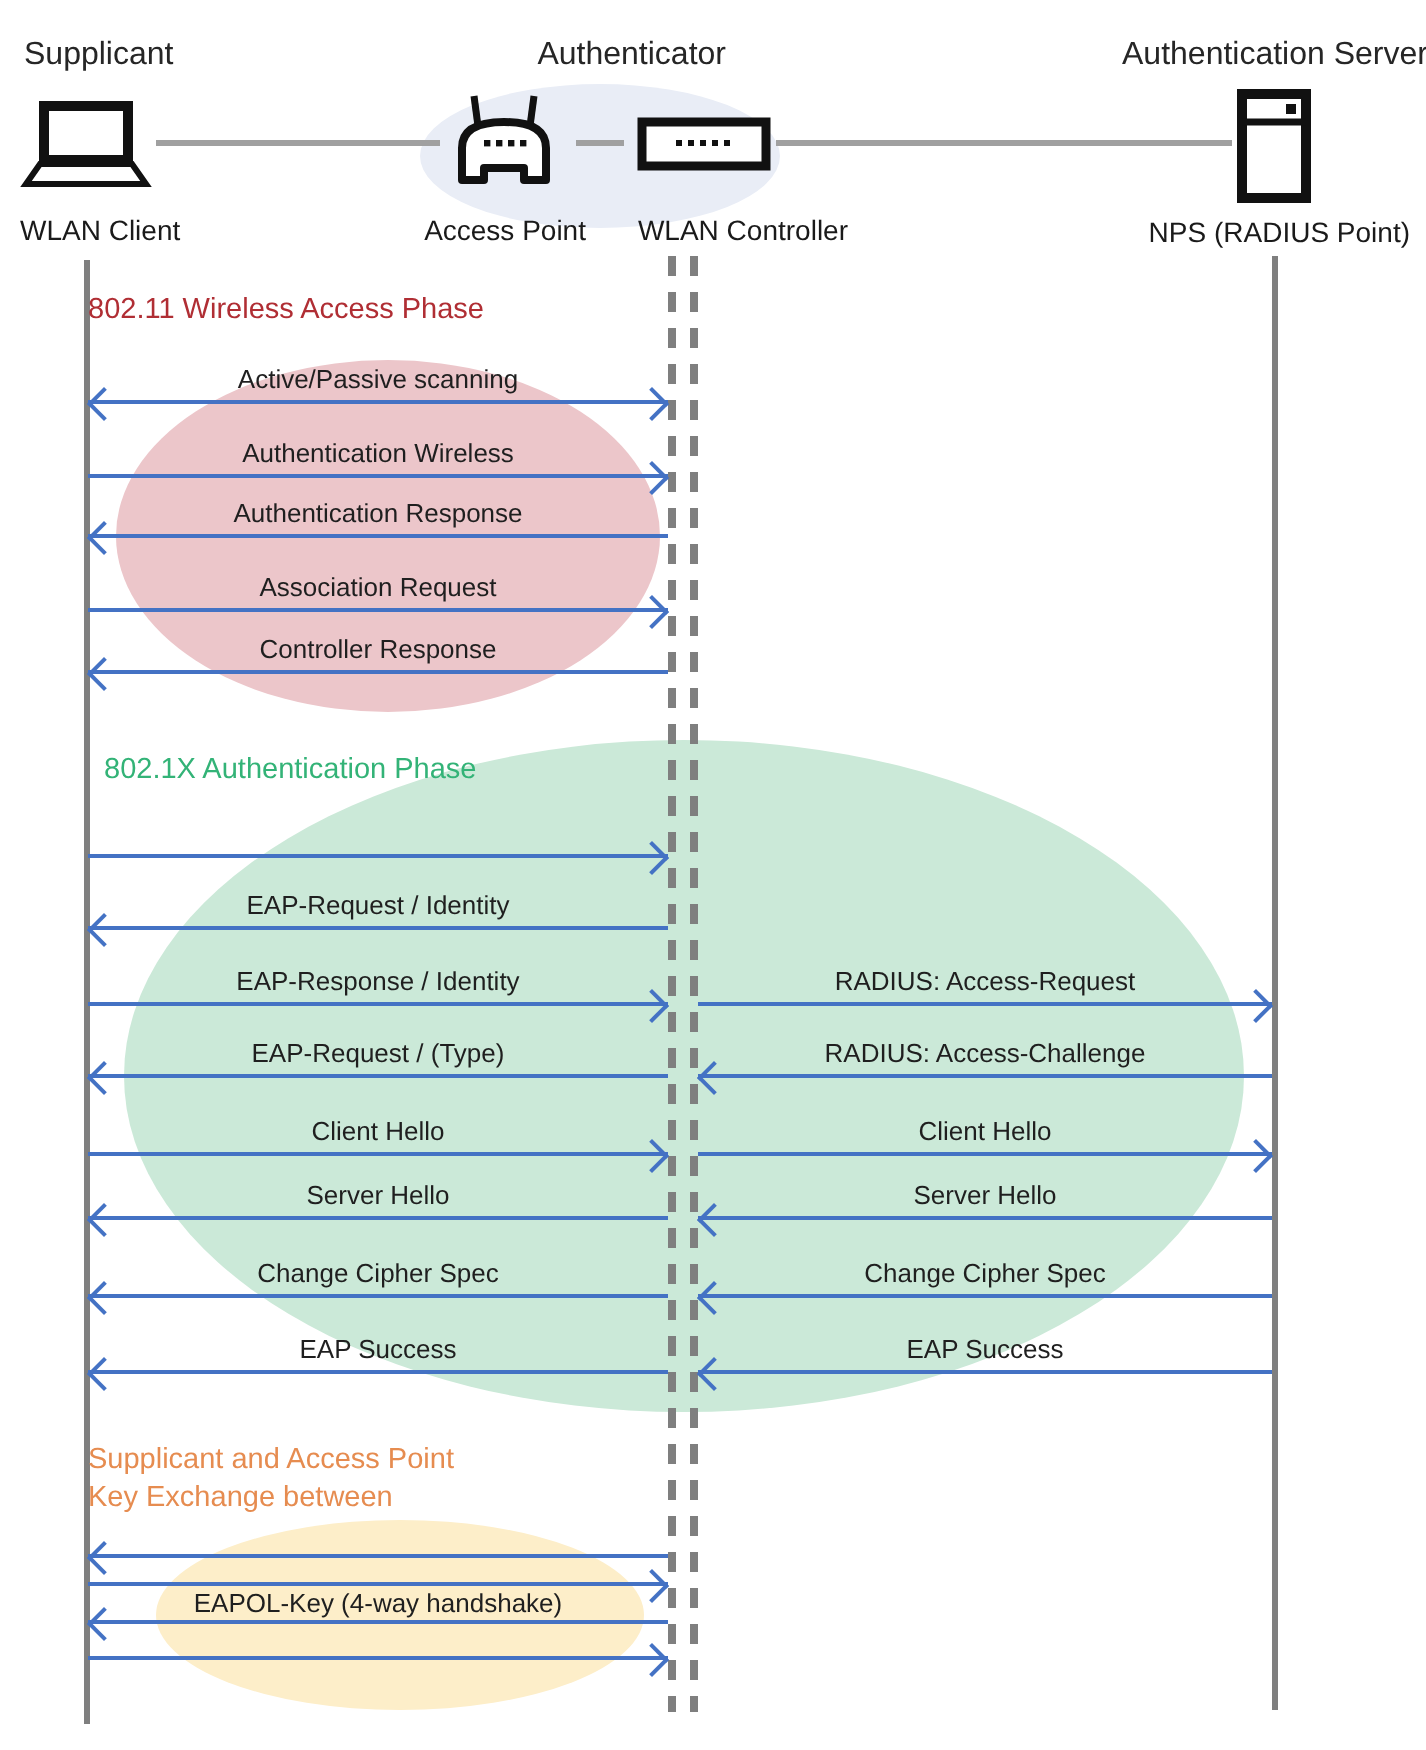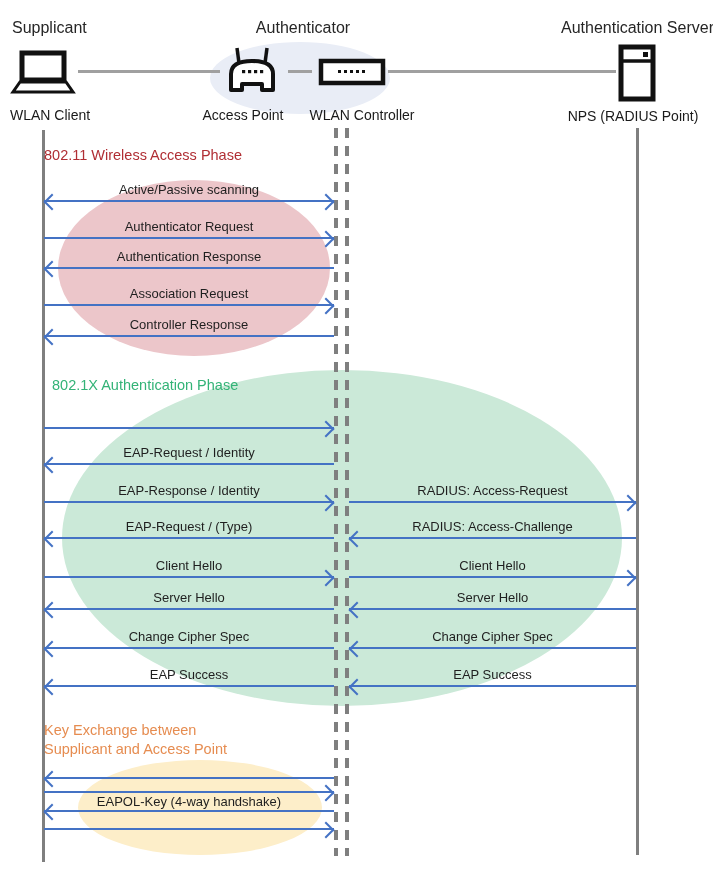--- a/index.html
+++ b/index.html
@@ -16,21 +16,21 @@
   #e-auth{left:210px;top:42px;width:180px;height:72px;background:var(--ellipse-blue);z-index:0}
   #e-red{left:58px;top:180px;width:272px;height:176px;background:var(--ellipse-red)}
   #e-green{left:62px;top:370px;width:560px;height:336px;background:var(--ellipse-green)}
   #e-yellow{left:78px;top:760px;width:244px;height:95px;background:var(--ellipse-yellow)}
 
   .icon{position:absolute;z-index:2}
   .connector{position:absolute;height:3px;top:70px;background:var(--connector);z-index:1}
 
   .role-label{position:absolute;top:19px;font-size:16px;color:#262626;white-space:nowrap;z-index:3}
   .node-label{position:absolute;font-size:14px;color:#1a1a1a;white-space:nowrap;z-index:3}
-  .centered{text-align:center}
+  .centered{text-align:right}
 
   .lifeline{position:absolute;width:3px;background:var(--lifeline);z-index:2}
   .dashline{position:absolute;width:4px;top:128px;height:728px;z-index:2;
     background:repeating-linear-gradient(to bottom,var(--lifeline) 0 10px,transparent 10px 18px)}
 
   .phase-title{position:absolute;font-size:14.5px;text-align:left;z-index:3;white-space:nowrap;line-height:19px}
 
   .lane-l{left:44px;width:290px}
   .lane-r{left:349px;width:287px}
   .msg-label{position:absolute;font-size:13px;color:var(--text);text-align:center;white-space:nowrap;z-index:3}
@@ -91,28 +91,28 @@
   <div class="node-label centered" style="left:561px;top:108px;width:144px">NPS (RADIUS Point)</div>
 
   <div class="lifeline" style="left:42px;top:130px;height:732px"></div>
   <div class="dashline" style="left:334px"></div>
   <div class="dashline" style="left:345px"></div>
   <div class="lifeline" style="left:636px;top:128px;height:727px"></div>
 
   <div class="phase-title" style="left:44px;top:146px;width:292px;color:var(--phase-red)">802.11 Wireless Access Phase</div>
   <div class="phase-title" style="left:52px;top:376px;width:296px;color:var(--phase-green)">802.1X Authentication Phase</div>
   <div class="phase-title" style="left:44px;top:721px;width:292px;color:var(--phase-orange)">
+    <div>Supplicant and Access Point</div>
     <div>Key Exchange between</div>
-    <div>Supplicant and Access Point</div>
   </div>
 
   <div class="msg-label lane-l" style="top:182px">Active/Passive scanning</div>
   <div class="arrow lane-l head-l head-r" style="top:200px"></div>
 
-  <div class="msg-label lane-l" style="top:219px">Authenticator Request</div>
+  <div class="msg-label lane-l" style="top:219px">Authentication Wireless</div>
   <div class="arrow lane-l head-r" style="top:237px"></div>
 
   <div class="msg-label lane-l" style="top:249px">Authentication Response</div>
   <div class="arrow lane-l head-l" style="top:267px"></div>
 
   <div class="msg-label lane-l" style="top:286px">Association Request</div>
   <div class="arrow lane-l head-r" style="top:304px"></div>
 
   <div class="msg-label lane-l" style="top:317px">Controller Response</div>
   <div class="arrow lane-l head-l" style="top:335px"></div>

